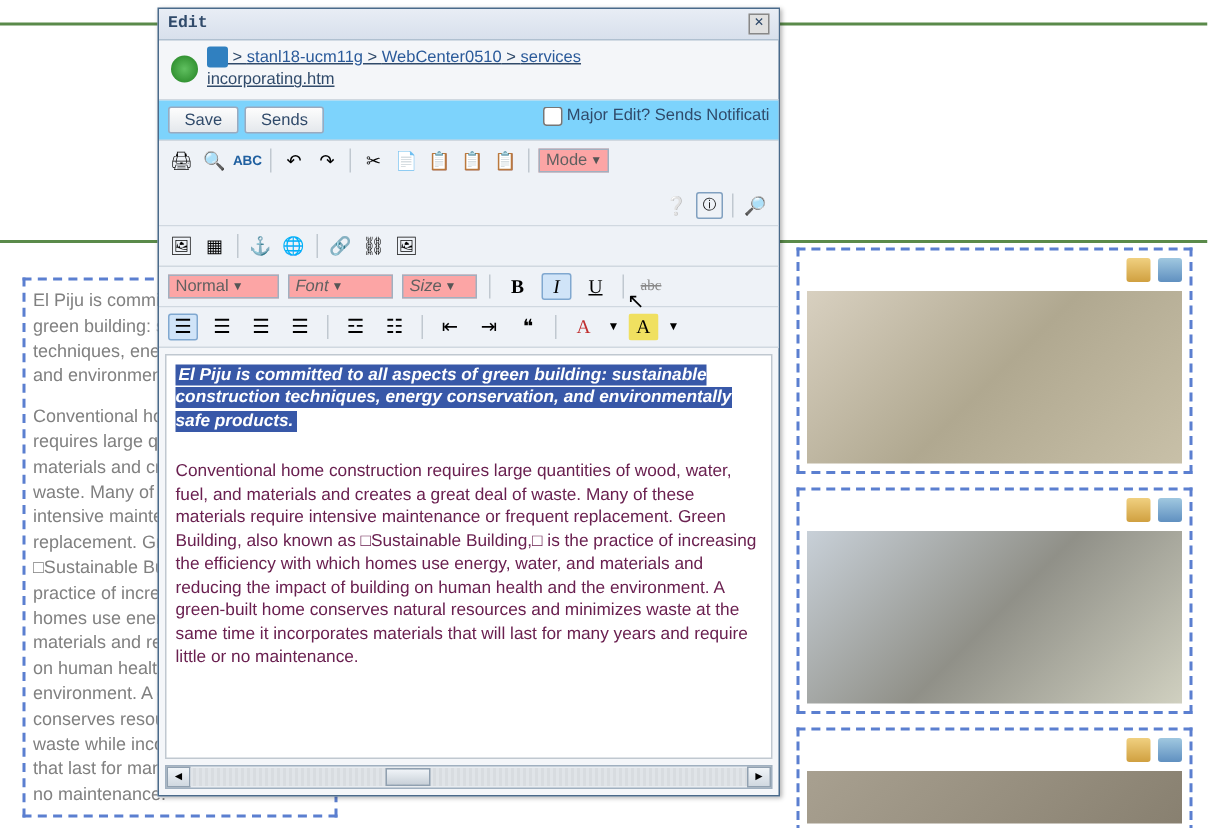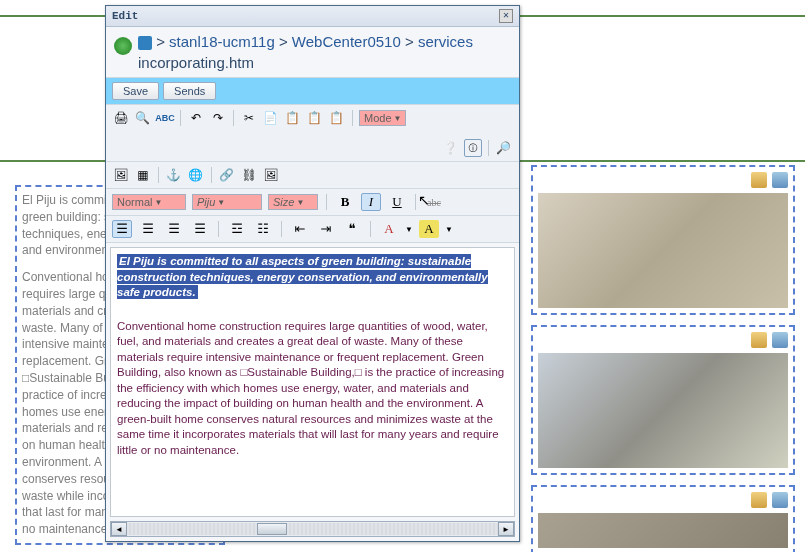--- a/index.html
+++ b/index.html
@@ -12,21 +12,21 @@
 .ic-doc { background: linear-gradient(#f0d080, #d0a040); border-radius: 2px; }
 .ic-refresh { background: linear-gradient(#a0c8e0, #6090c0); border-radius: 2px; }
 .img-ph { width: 250px; height: 115px; background: linear-gradient(135deg, #d8d0c0, #b0a890, #c8c0a8); }
 .img-ph2 { background: linear-gradient(135deg, #c8d0d8, #909088, #d0d0c0); }
 .img-ph3 { background: linear-gradient(135deg, #a8a090, #888070); height: 35px; }
 .dialog { position: absolute; left: 105px; top: 5px; width: 415px; border: 1px solid #4a6a8a; background: #f4f6f9; box-shadow: 1px 1px 3px rgba(0,0,0,0.3); }
 .dlg-title { background: linear-gradient(#e8edf5, #d8e0ec); padding: 3px 6px; font-weight: bold; color: #304a6a; border-bottom: 1px solid #b0c0d0; display: flex; justify-content: space-between; align-items: center; font-family: Liberation Mono, monospace; }
 .dlg-close { width: 14px; height: 14px; border: 1px solid #888; background: #e0e0e0; text-align: center; line-height: 12px; cursor: pointer; font-size: 10px; }
 .breadcrumb { padding: 4px 8px; display: flex; align-items: flex-start; gap: 6px; color: #304a6a; border-bottom: 1px solid #d0d8e0; }
 .bc-back { width: 18px; height: 18px; background: radial-gradient(#60c060, #208020); border-radius: 50%; flex-shrink: 0; margin-top: 6px; cursor: pointer; }
-.bc-path { font-size: 15px; line-height: 1.4; }
+.bc-path { font-size: 11px; line-height: 1.4; text-decoration: underline; }
 .bc-path a { color: #2a5a9a; cursor: pointer; }
 .bc-icon { display: inline-block; width: 14px; height: 14px; background: #3080c0; border-radius: 2px; vertical-align: middle; }
 .btn-row { padding: 4px 6px; display: flex; align-items: flex-start; gap: 4px; border-bottom: 1px solid #d0d8e0; background: #7dd3fc; }
 .btn { background: linear-gradient(#fdfdfd, #e4e8ec); border: 1px solid #9aaabf; padding: 2px 10px; font-size: 11px; cursor: pointer; color: #304a6a; border-radius: 2px; }
 .spacer { flex: 1; }
 .chk { display: flex; align-items: center; gap: 3px; color: #304a6a; white-space: nowrap; overflow: hidden; }
 .chk input { margin: 0; }
 .toolbar { padding: 4px 6px; background: #eef2f7; border-bottom: 1px solid #d0d8e0; display: flex; flex-wrap: wrap; gap: 4px; align-items: center; }
 .tb-ic { width: 18px; height: 18px; display: inline-flex; align-items: center; justify-content: center; cursor: pointer; border-radius: 2px; font-size: 12px; }
 .tb-sep { width: 1px; height: 16px; background: #c0c8d0; margin: 0 2px; }
@@ -95,20 +95,24 @@
       &gt; <a>WebCenter0510</a> &gt;
       <a>services</a><br>
       <span>incorporating.htm</span>
     </div>
   </div>
 
   <div class="btn-row">
     <button class="btn">Save</button>
     <button class="btn">Sends</button>
     <div class="spacer"></div>
+    <label class="chk">
+      <input type="checkbox" style="">
+      <span>Major Edit? Sends Notificati</span>
+    </label>
   </div>
 
   <div class="toolbar">
     <span class="tb-ic">🖨</span>
     <span class="tb-ic">🔍</span>
     <span class="tb-ic" style="font-size:9px;font-weight:bold;color:#2060a0">ABC</span>
     <span class="tb-sep"></span>
     <span class="tb-ic">↶</span>
     <span class="tb-ic">↷</span>
     <span class="tb-sep"></span>
@@ -141,21 +145,21 @@
     <span class="tb-ic">⛓</span>
     <span class="tb-ic">🖼</span>
   </div>
 
   <div class="fmt-row">
     <span class="combo" style="width:74px">
         <span>Normal</span>
         <span class="arr">▼</span>
       </span>
     <span class="combo" style="width:70px;font-style:italic">
-        <span>Piju</span>
+        <span>Font</span>
         <span class="arr">▼</span>
       </span>
     <span class="combo" style="width:50px;font-style:italic">
         <span>Size</span>
         <span class="arr">▼</span>
       </span>
     <span class="tb-sep"></span>
     <span class="fmt-btn bold">B</span>
     <span class="fmt-btn ital active">I</span>
     <span class="fmt-btn und">U</span>

